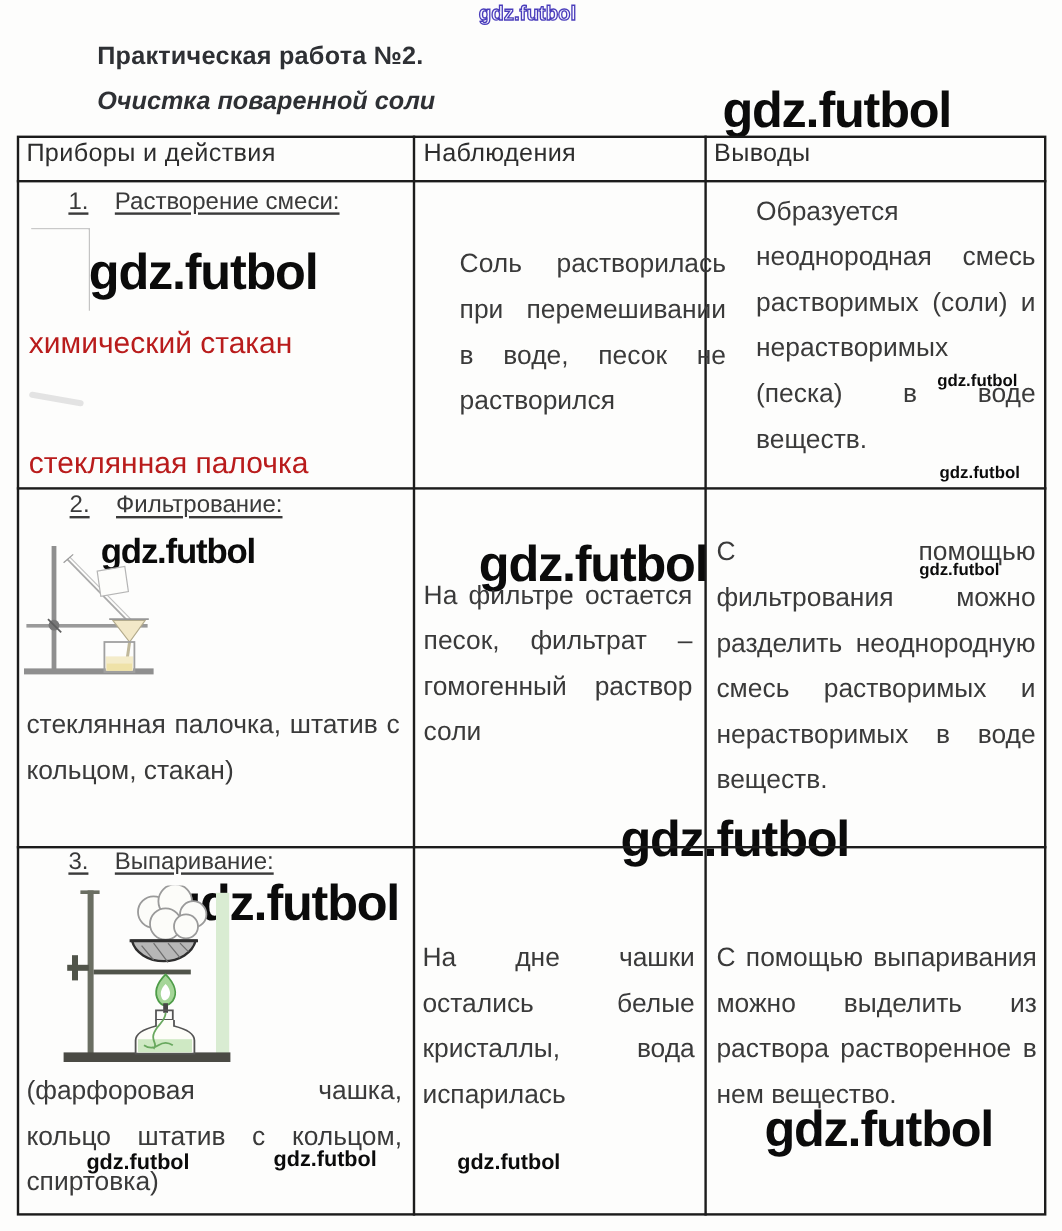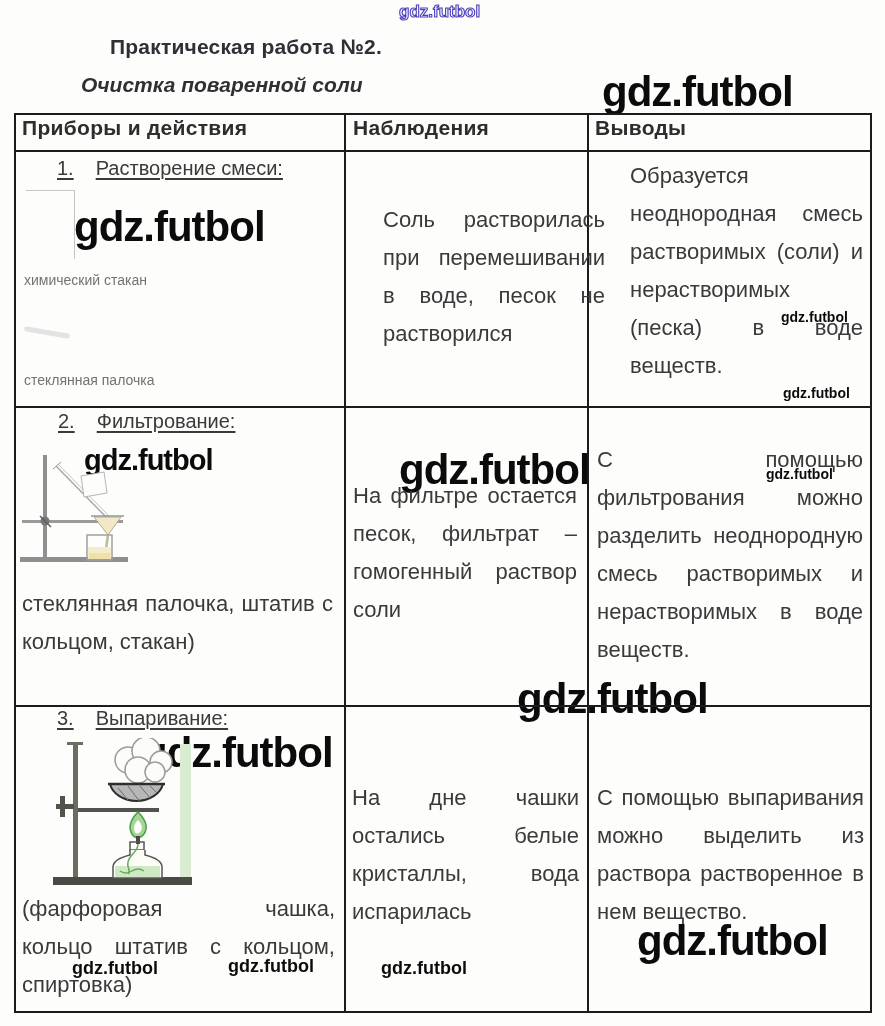--- a/index.html
+++ b/index.html
@@ -1,42 +1,42 @@
 <!DOCTYPE html>
 <html><head>
 <meta charset="utf-8">
 <style>
   html,body{margin:0;padding:0;background:#ffffff;}
   .page{position:relative;width:885px;height:1026px;background:#fdfdfc;
         font-family:"Liberation Sans",sans-serif;color:#383838;overflow:hidden;}
 
   
   .doc-title{position:absolute;left:81px;top:35px;font-size:21px;font-weight:700;
-             color:#2e3034;letter-spacing:.2px;white-space:nowrap;margin-left:29px;}
+             color:#2e3034;letter-spacing:.2px;white-space:nowrap;}
   .doc-subtitle{position:absolute;left:81px;top:73px;font-size:21px;font-weight:700;
                 font-style:italic;color:#2e3034;white-space:nowrap;}
 
   
   .line-v,.line-h{position:absolute;background:#1c1c1c;}
 
   
-  .th{position:absolute;font-size:21px;color:#2d2d2d;letter-spacing:.3px;white-space:nowrap;font-weight:bold;}
+  .th{position:absolute;font-size:21px;color:#2d2d2d;letter-spacing:.3px;white-space:nowrap;}
 
   
   .step{position:absolute;font-size:20px;color:#3a3a3a;white-space:nowrap;}
   .step .n{text-decoration:underline;text-underline-offset:3px;margin-right:22px;}
   .step .t{text-decoration:underline;text-underline-offset:3px;}
 
   
   .cellblock{position:absolute;font-size:22px;color:#3a3a3a;}
   .tline{height:38px;line-height:38px;white-space:nowrap;}
   .tline.just{display:flex;justify-content:space-between;}
 
   
-  .equip{position:absolute;font-size:14px;color:#737373;white-space:nowrap;}
+  .equip{position:absolute;font-size:25px;color:#b91c1c;white-space:nowrap;}
 
   
   .wm{position:absolute;font-weight:700;color:#0b0b0b;letter-spacing:-1px;
       white-space:nowrap;font-family:Liberation Sans, sans-serif;}
   .wm.big{font-size:42px;}
   .wm.med{font-size:29px;}
   .wm.sm{font-size:14px;letter-spacing:0;}
   .wm.sm2{font-size:18px;letter-spacing:0;}
   .wm.outline{font-size:17px;letter-spacing:0;color:#f7f7ff;
               -webkit-text-stroke:1.1px #4a3dbb;}

